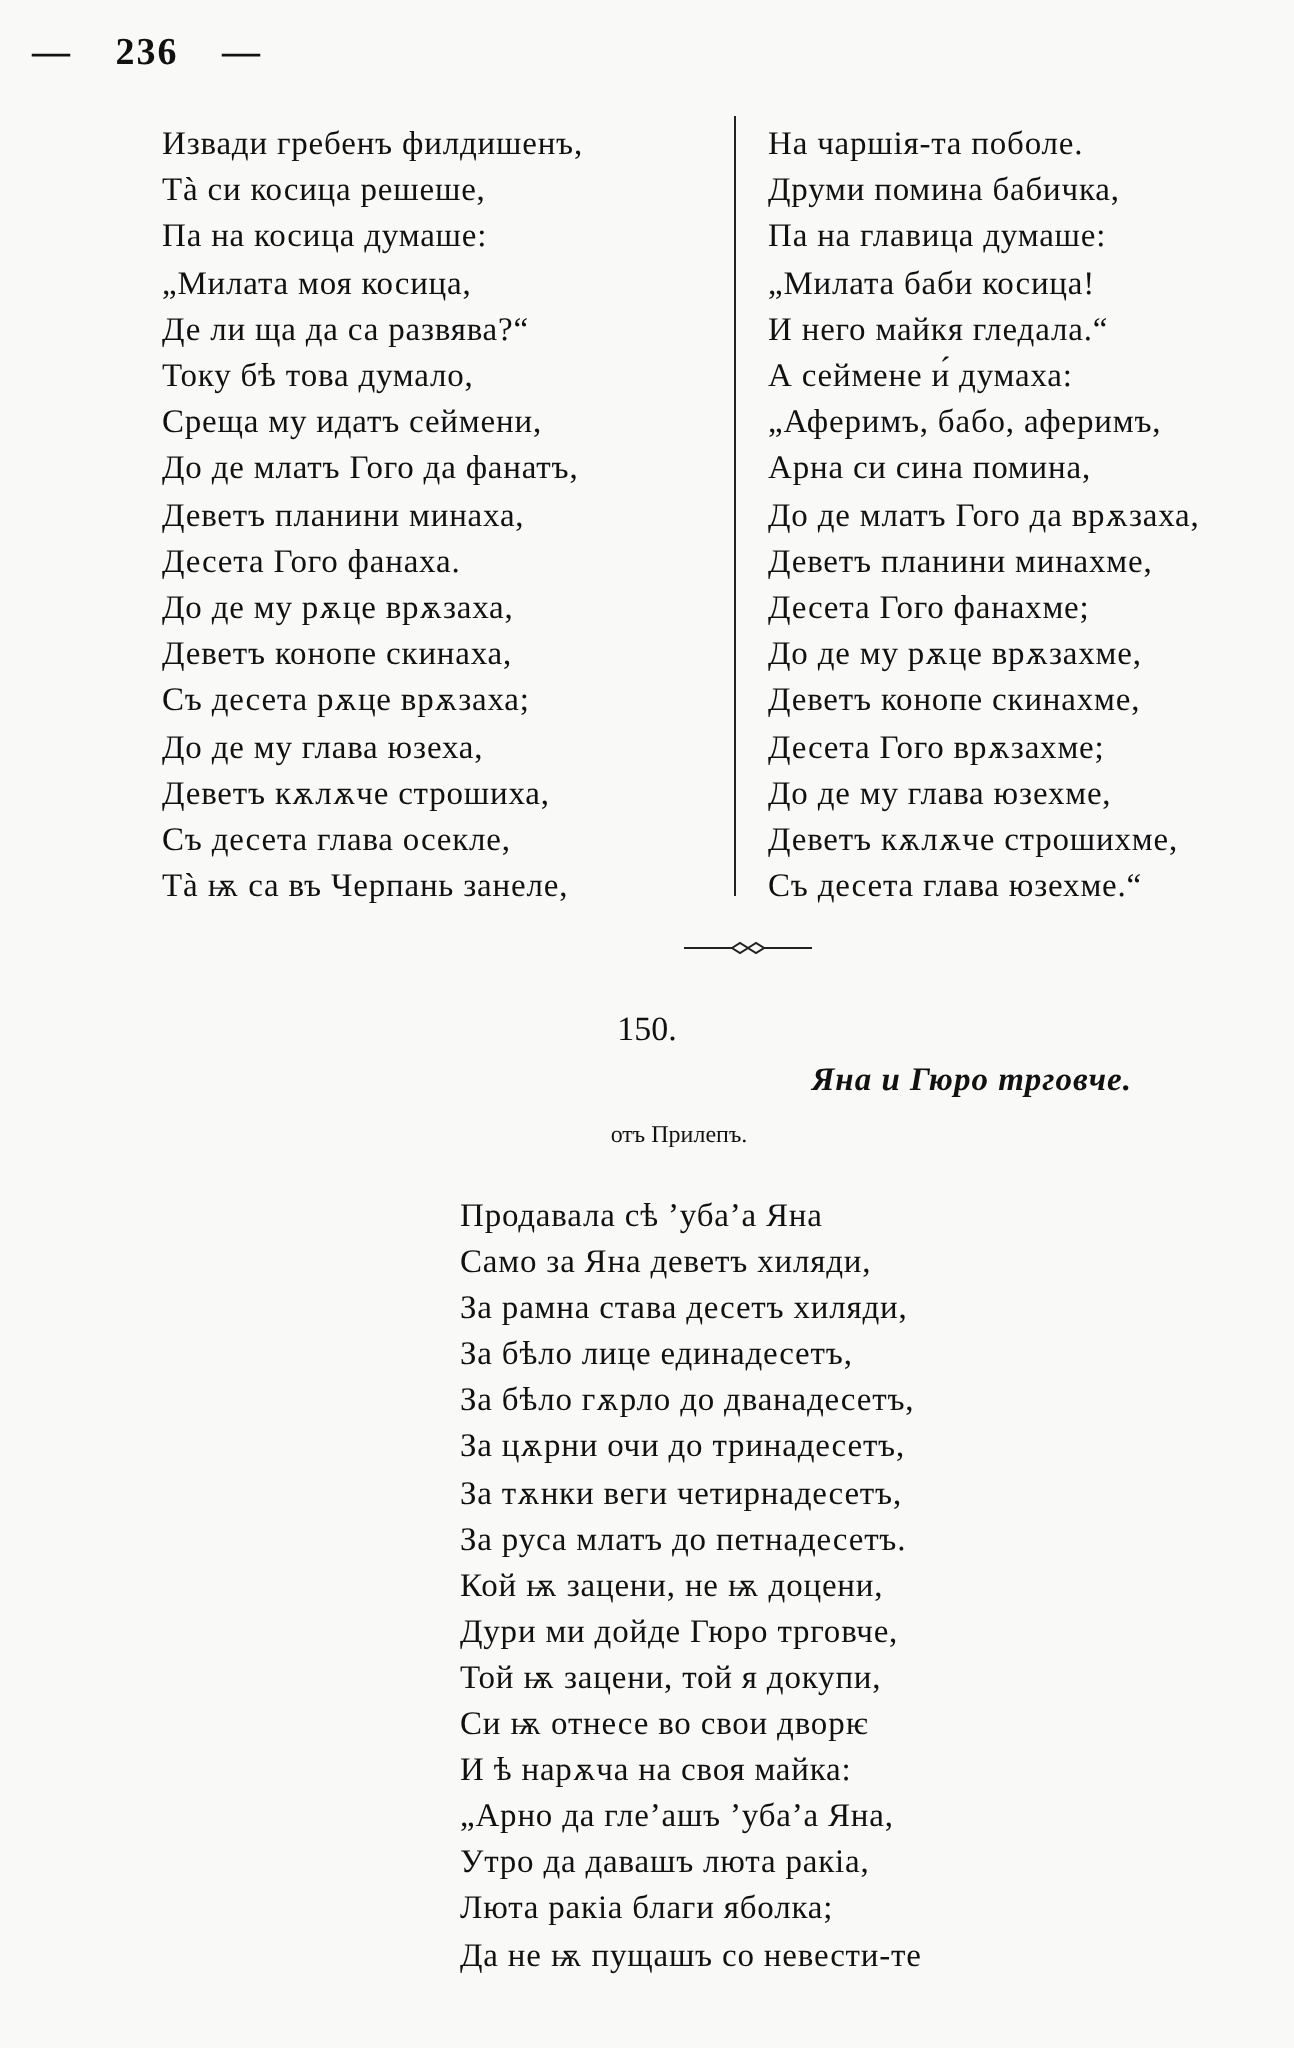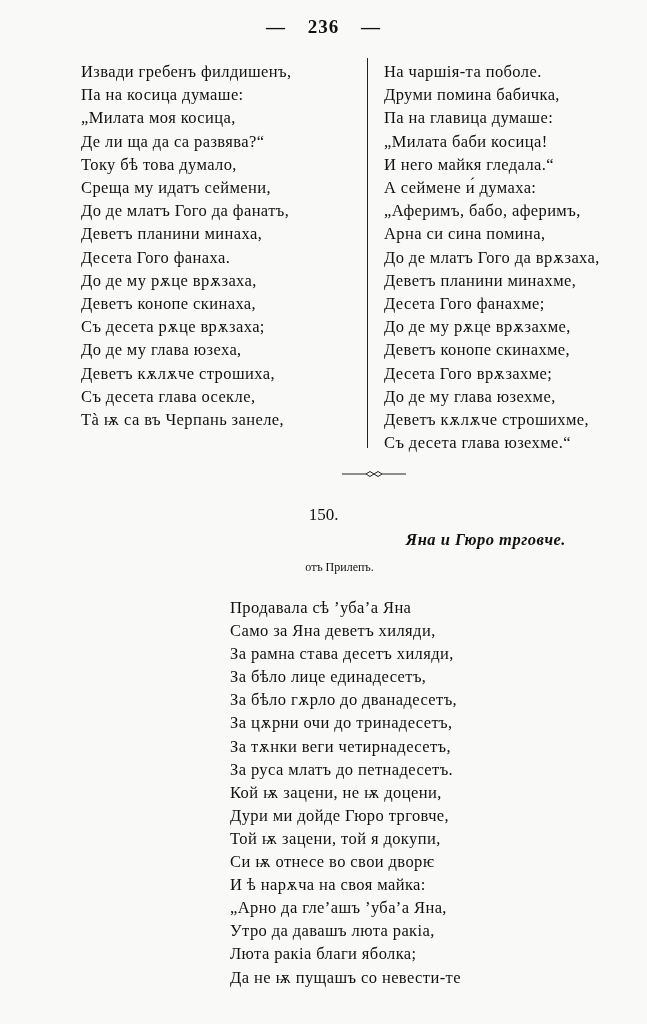--- a/index.html
+++ b/index.html
@@ -2,21 +2,21 @@
 <html><head>
 <meta charset="utf-8">
 <style>
   html, body { margin: 0; padding: 0; }
   body {
     width: 647px; height: 1024px; background: #f9f9f8; overflow: hidden;
     font-family: "Liberation Serif", "DejaVu Serif", serif; color: #111;
     position: relative;
   }
   .page-header {
-    position: absolute; top: 16px; left: 0; width: 647px; text-align: center;
+    position: absolute; top: 16px; left: 0; width: 647px; 
     font-size: 19px; font-weight: bold; letter-spacing: 1px;
   }
   .page-header .dash { display: inline-block; margin: 0 16px; font-weight: bold; }
   .col {
     position: absolute; top: 60px; font-size: 16.5px; line-height: 23.2px;
     letter-spacing: 0.4px; white-space: nowrap;
   }
   .col-left { left: 81px; }
   .col-right { left: 384px; }
   .col-rule {
@@ -45,20 +45,21 @@
 <body>
 
 <div class="page-header">
   <span class="dash">—</span>
   <span>236</span>
   <span class="dash">—</span>
 </div>
 
 <div class="col col-left">
   <span class="line">Извади гребенъ филдишенъ,</span>
+  <span class="line">Тà си косица решеше,</span>
   <span class="line">Па на косица думаше:</span>
   <span class="line">„Милата моя косица,</span>
   <span class="line">Де ли ща да са развява?“</span>
   <span class="line">Току бѣ това думало,</span>
   <span class="line">Среща му идатъ сеймени,</span>
   <span class="line">До де млатъ Гого да фанатъ,</span>
   <span class="line">Деветъ планини минаха,</span>
   <span class="line">Десета Гого фанаха.</span>
   <span class="line">До де му рѫце врѫзаха,</span>
   <span class="line">Деветъ конопе скинаха,</span>

